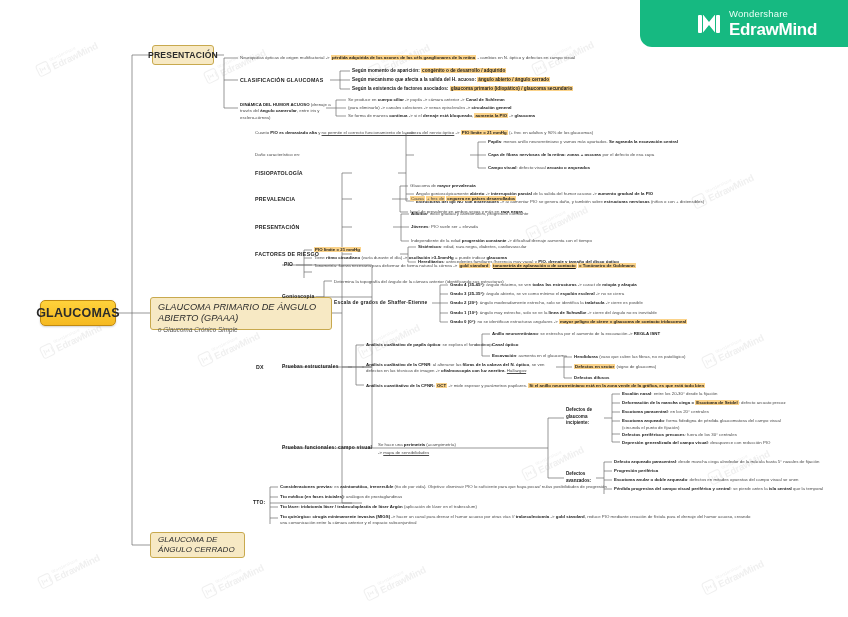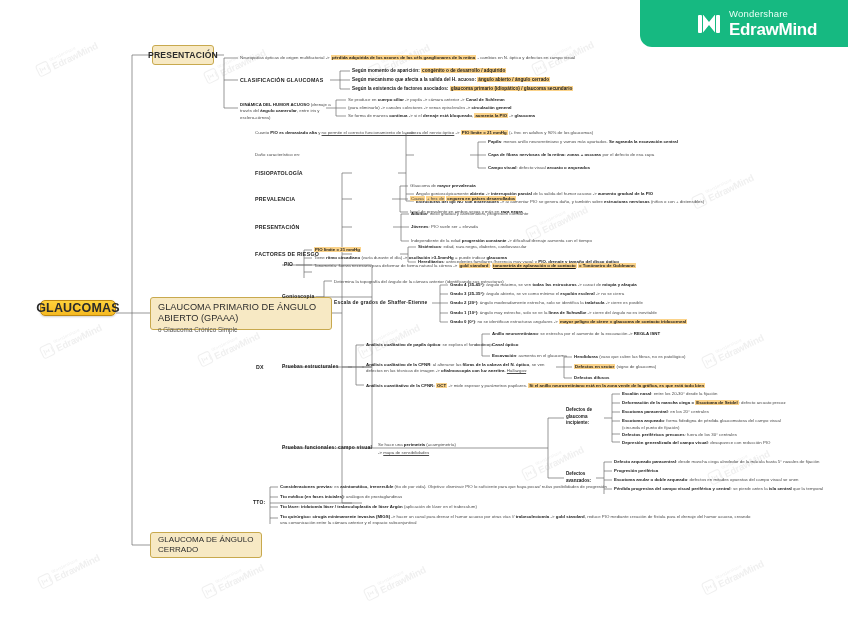--- a/index.html
+++ b/index.html
@@ -105,20 +105,21 @@
     font-weight: 700;
     font-size: 12.5px;
     letter-spacing: .2px;
     display: flex; align-items: center; justify-content: center;
     box-shadow: 0 1px 2px rgba(0,0,0,.18);
   }
   .node.sub {
     font-size: 9.2px;
     padding: 4px 6px 4px 7px;
     letter-spacing: .05px;
+    font-style: italic;
   }
   .node.sub .sub2 { font-size: 6.3px; color: #555; display:block; margin-top: 1.5px; }
   .node.lvl1 {
     font-size: 8.6px;
     font-weight: 700;
     letter-spacing: .2px;
     padding: 3.5px 9px;
     display: flex; align-items: center; justify-content: center;
   }
 
@@ -356,34 +357,34 @@
   <div id="logo-badge">
     <span class="mark">
         <i></i>
       </span>
     <span class="ltxt">
       <span class="l1">Wondershare</span>
       <span class="l2">EdrawMind</span>
     </span>
   </div>
 
-  <div class="node root" style="left:40px; top:300px; width:76px; height:16px;">
+  <div class="node root" style="left:40px; top:300px; width:76px; height:26px;">
     <span>GLAUCOMAS</span>
   </div>
 
   <div class="node lvl1" style="left:152px; top:45px; width:62px; height:20px;">
     <span>PRESENTACIÓN</span>
   </div>
 
   <div class="node sub" style="left:150px; top:297px; width:182px; height:33px;">
     <span>GLAUCOMA PRIMARIO DE ÁNGULO ABIERTO (GPAAA)</span>
     <span class="sub2">o Glaucoma Crónico Simple</span>
   </div>
 
-  <div class="node sub" style="left:150px; top:532px; width:112px; height:26px; font-size:8px; display:flex; align-items:center;">
+  <div class="node sub" style="left:150px; top:532px; width:95px; height:26px; font-size:8px; display:flex; align-items:center;">
     <span>GLAUCOMA DE ÁNGULO CERRADO</span>
   </div>
 
   <div class="leaf" style="left:240px; top:55px;">
     <span>Neuropatías ópticas de origen multifactorial -&gt; </span><span class="hl">pérdida adquirida de los axones de las cèls ganglionares de la retina</span><span> - cambios en N. óptico y defectos en campo visual</span>
   </div>
 
   <div class="branchlabel" style="left:240px; top:77px;">CLASIFICACIÓN GLAUCOMAS</div>
 
   <div class="leaf" style="left:352px; top:68px; font-size:4.7px;">

